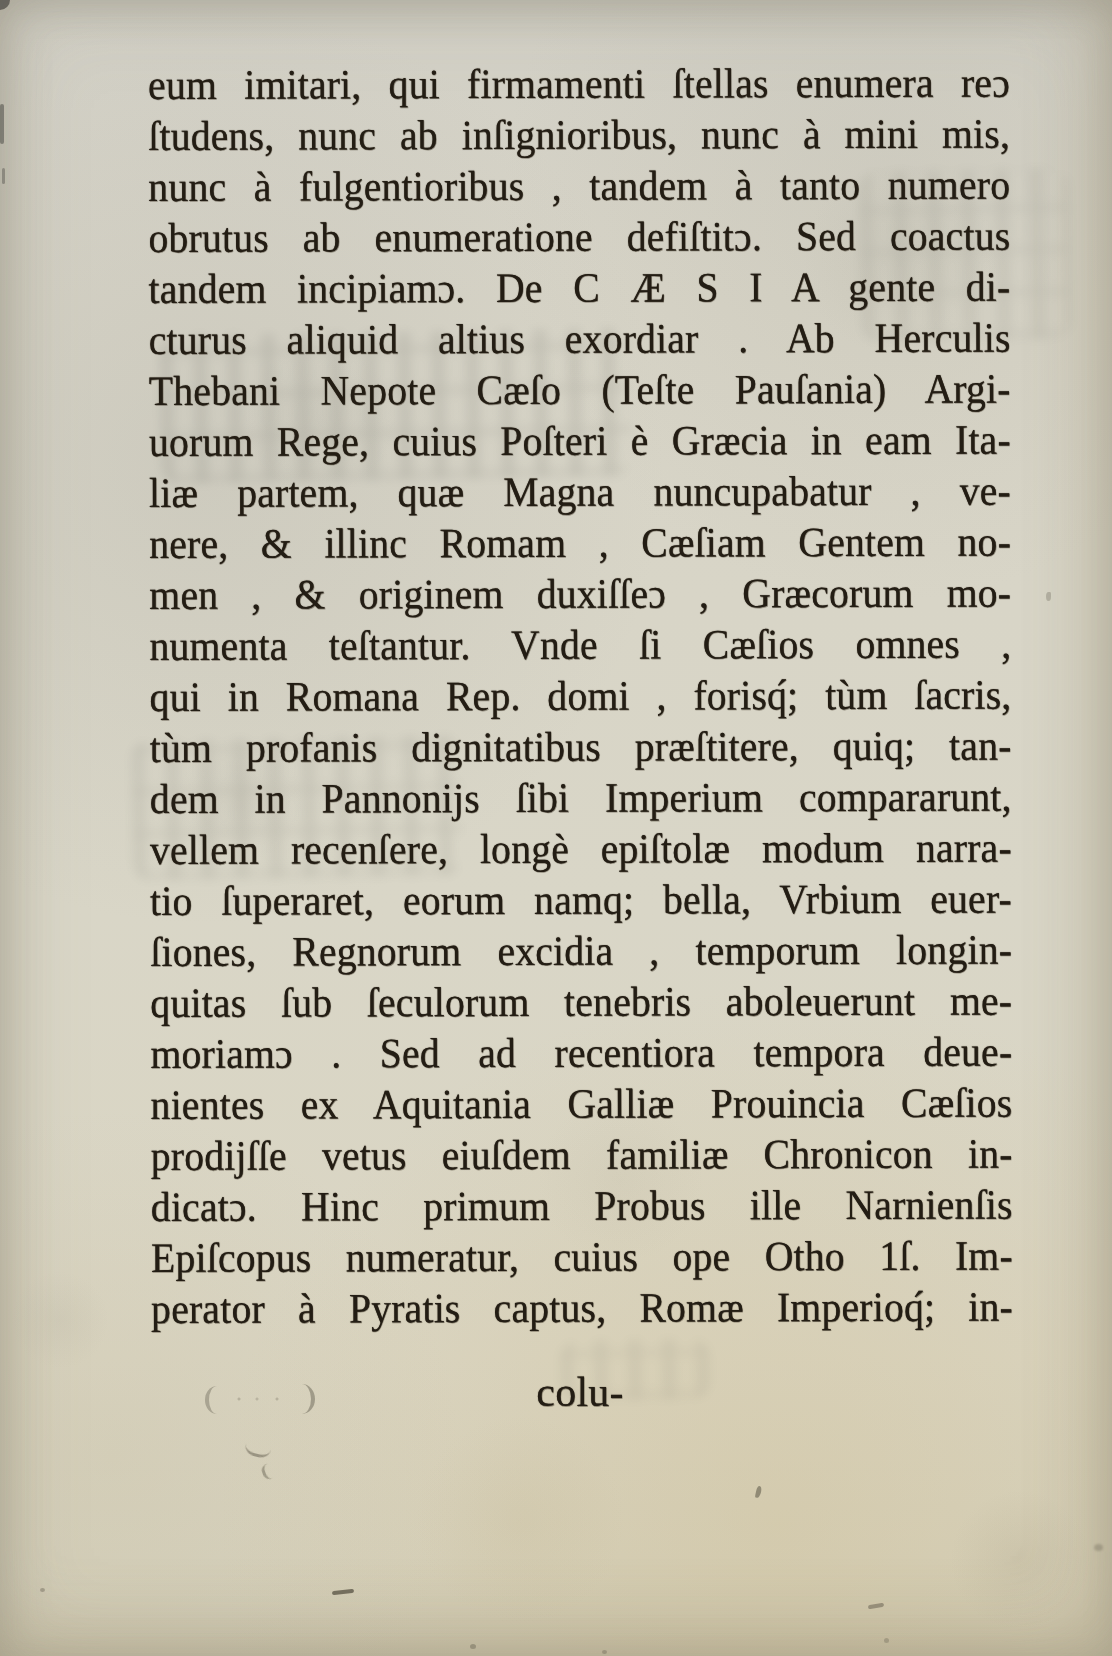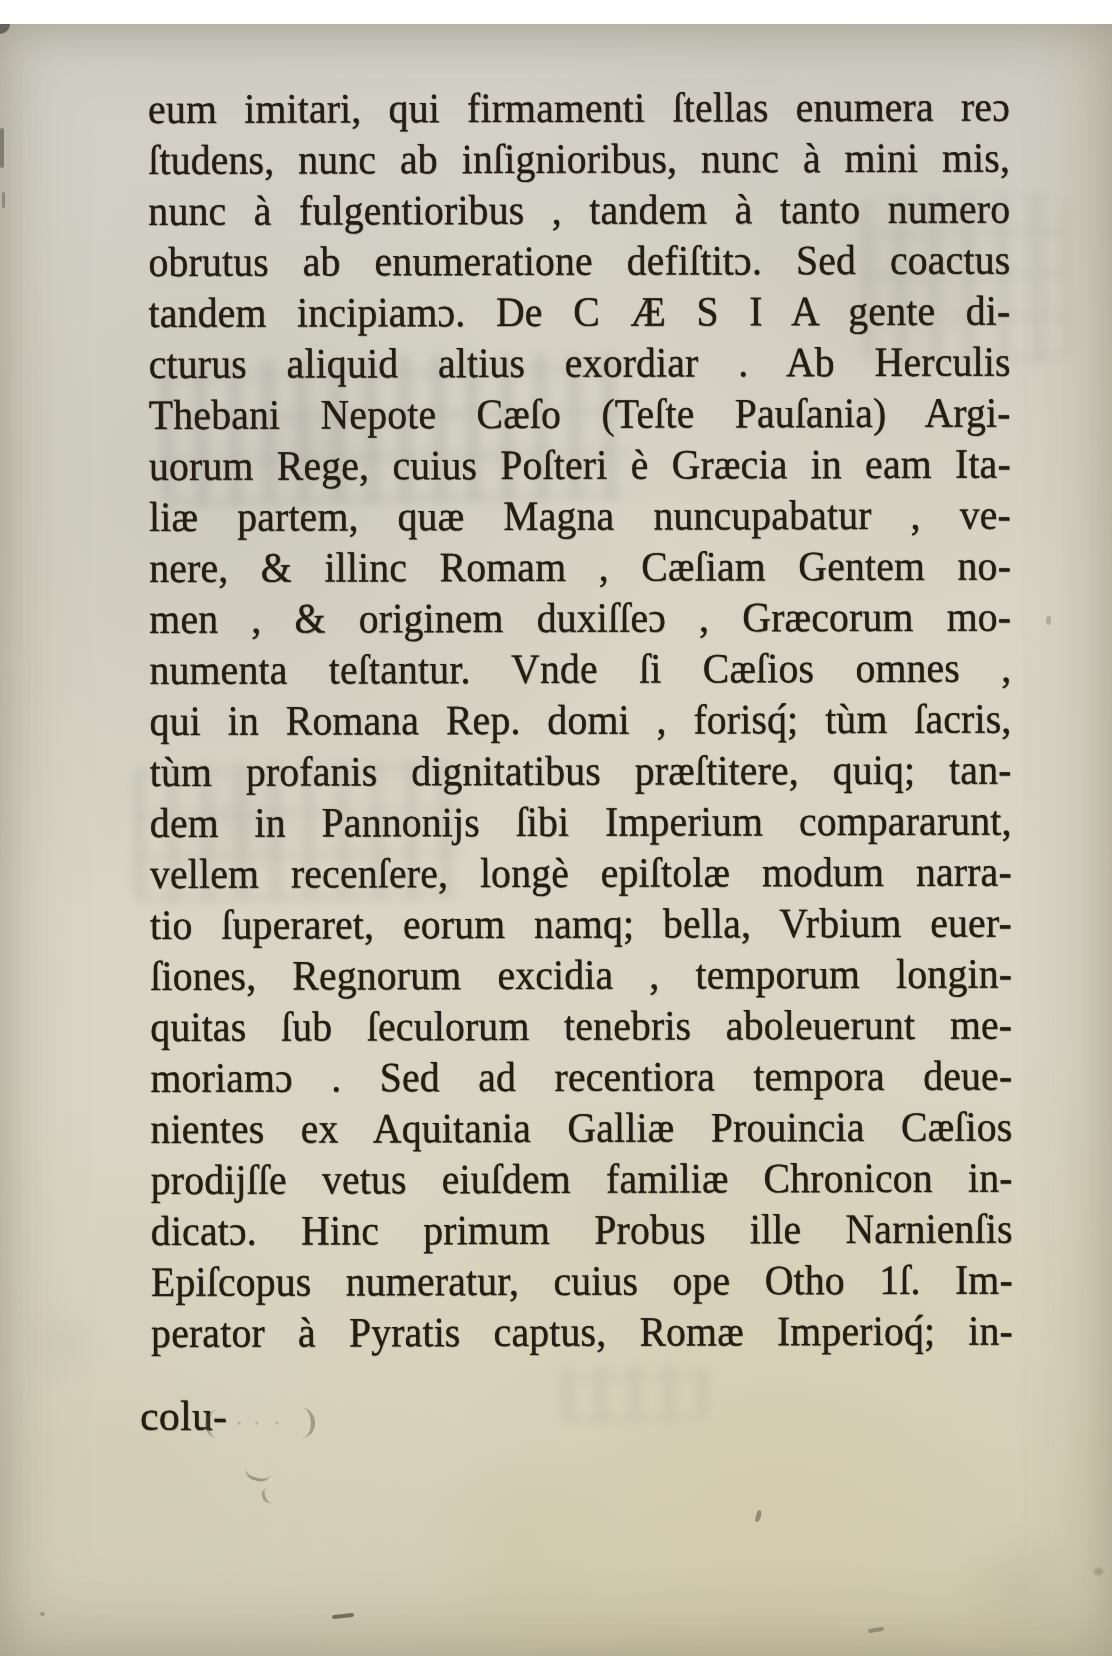--- a/index.html
+++ b/index.html
@@ -17,21 +17,20 @@
       radial-gradient(ellipse 60% 40% at 18% 28%, rgba(167,166,158,0.22), rgba(167,166,158,0) 70%),
       radial-gradient(ellipse 50% 35% at 80% 12%, rgba(175,172,158,0.20), rgba(175,172,158,0) 70%),
       radial-gradient(ellipse 70% 45% at 70% 92%, rgba(205,186,137,0.30), rgba(205,186,137,0) 72%),
       radial-gradient(ellipse 45% 30% at 10% 88%, rgba(196,188,160,0.25), rgba(196,188,160,0) 70%),
       linear-gradient(180deg, #d2d0c6 0%, #d7d4c7 18%, #d9d6c7 55%, #dad5c2 82%, #d4cfba 100%);
     box-shadow:
       inset 0 0 90px rgba(122,117,98,0.22),
       inset -18px -26px 70px rgba(150,132,92,0.22),
       inset 14px 0 40px rgba(140,137,124,0.16),
       inset 0 10px 30px rgba(130,128,118,0.18);
-    margin-top: 24px;
   }
 
   
   .mottle {
     position: absolute; inset: 0;
     background:
       radial-gradient(circle 110px at 320px 420px, rgba(150,148,136,0.10), transparent 70%),
       radial-gradient(circle 90px  at 240px 800px, rgba(150,148,136,0.10), transparent 70%),
       radial-gradient(circle 140px at 900px 260px, rgba(152,150,136,0.10), transparent 70%),
       radial-gradient(circle 120px at 620px 1180px, rgba(158,152,132,0.08), transparent 70%),
@@ -72,23 +71,23 @@
     line-height: 51px;
     height: 51px;
     text-align: justify;
     text-align-last: justify;
     white-space: normal;
     letter-spacing: 0.2px;
     text-shadow: 0 0 1px rgba(38,28,16,0.85), 0.6px 0.8px 0.6px rgba(46,36,22,0.35);
   }
   .catchword-row {
     position: absolute;
-    left: 140px; top: 1368px;
+    left: 164px; top: 1368px;
     width: 862px;
-    text-align: left;
+    text-align: center;
     padding-right: 30px;
     box-sizing: border-box;
     color: #231d14;
   }
   .catchword {
     font-size: 42px;
     letter-spacing: 0.2px;
     text-shadow: 0 0 1px rgba(38,28,16,0.85), 0.6px 0.8px 0.6px rgba(46,36,22,0.35);
   }
 

